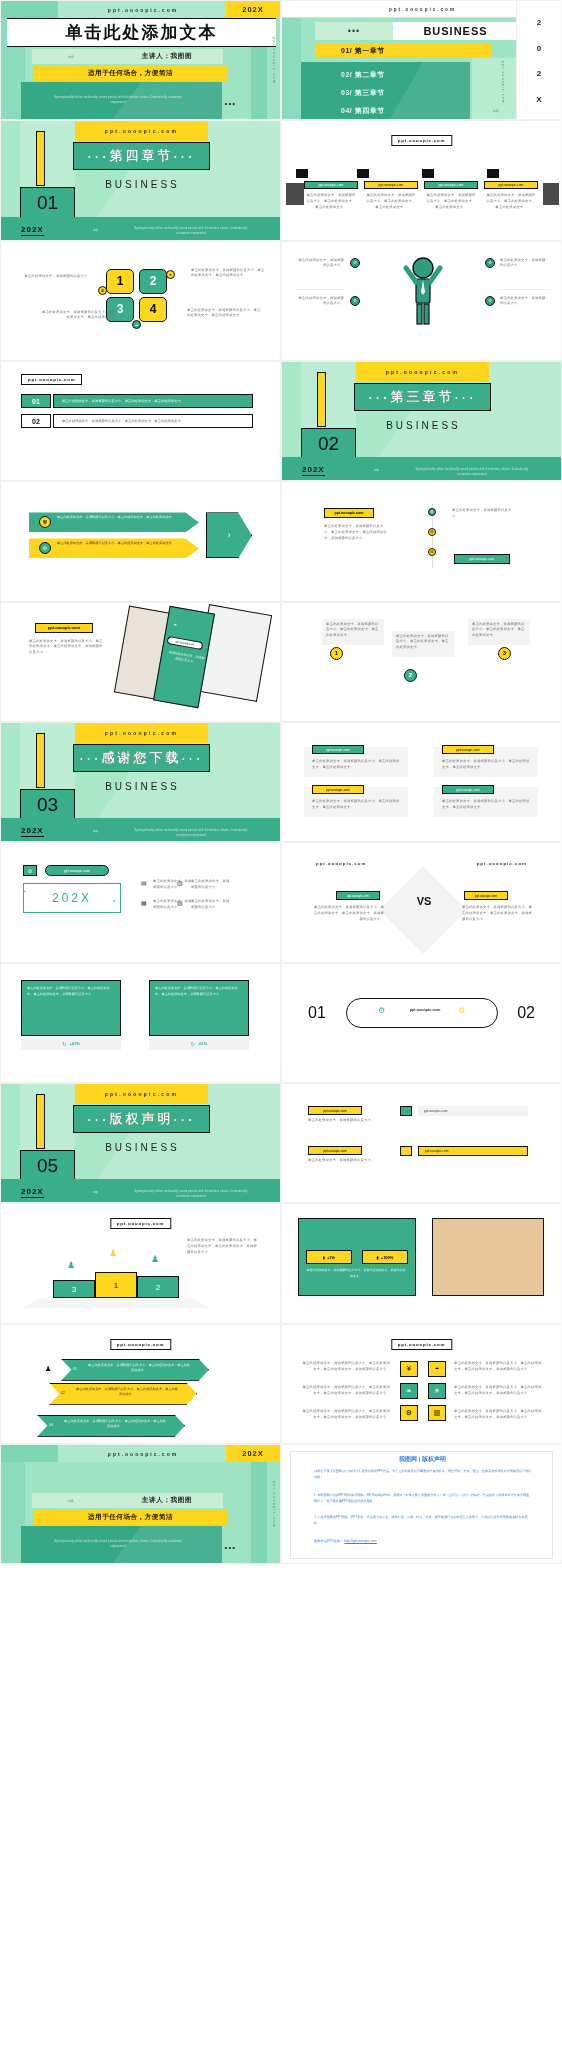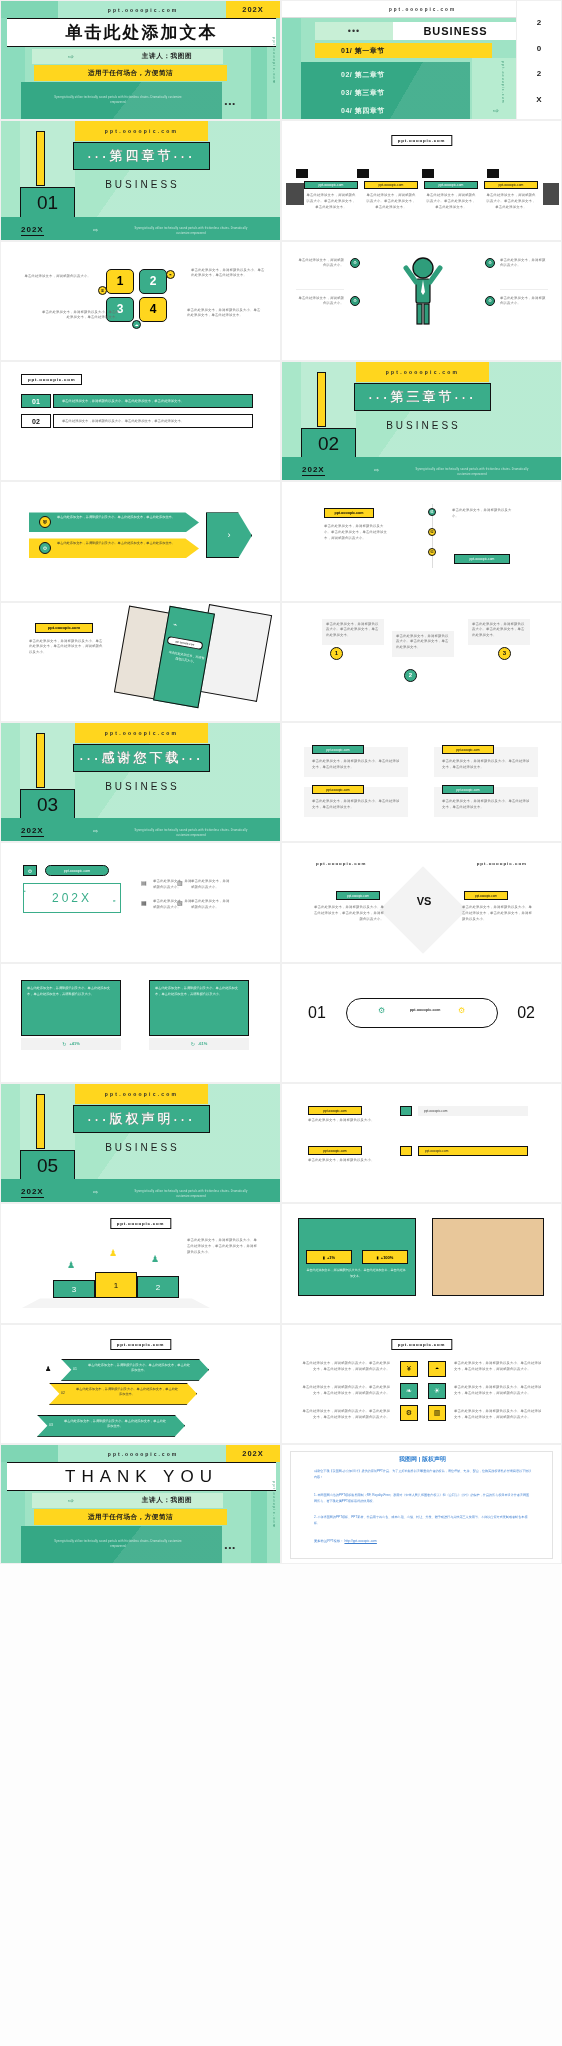--- a/index.html
+++ b/index.html
@@ -507,23 +507,20 @@
     <div class="abs body-txt" style="left:172px;top:84px;width:88px;">单击此处添加文本，并调整颜色以及大小。单击此处添加文本，单击此处添加文本，并调整颜色以及大小。</div>
   </div>
 
   <div class="slide cover ty">
     <div class="abs sidebar-l"></div>
     <div class="abs rightcol"></div>
     <div class="abs topbar"></div>
     <div class="abs topbar2"></div>
     <div class="abs topurl">ppt.oooopic.com</div>
     <div class="abs year">202X</div>
-    <div class="abs titlebar">
-        <span>THANK YOU</span>
-      </div>
     <div class="abs rowa"></div>
     <div class="abs rowa-ico">⇨</div>
     <div class="abs rowa-lbl">主讲人：我图图</div>
     <div class="abs rowb">适用于任何场合，方便简洁</div>
     <div class="abs panel"></div>
     <div class="abs panel-shade"></div>
     <div class="abs eng-txt" style="left:52px;top:95px;width:130px;">Synergistically utilize technically sound portals with frictionless chains. Dramatically customize empowered</div>
     <div class="abs dots">•••</div>
     <div class="abs sidetxt">ppt.oooopic.com</div>
   </div>

